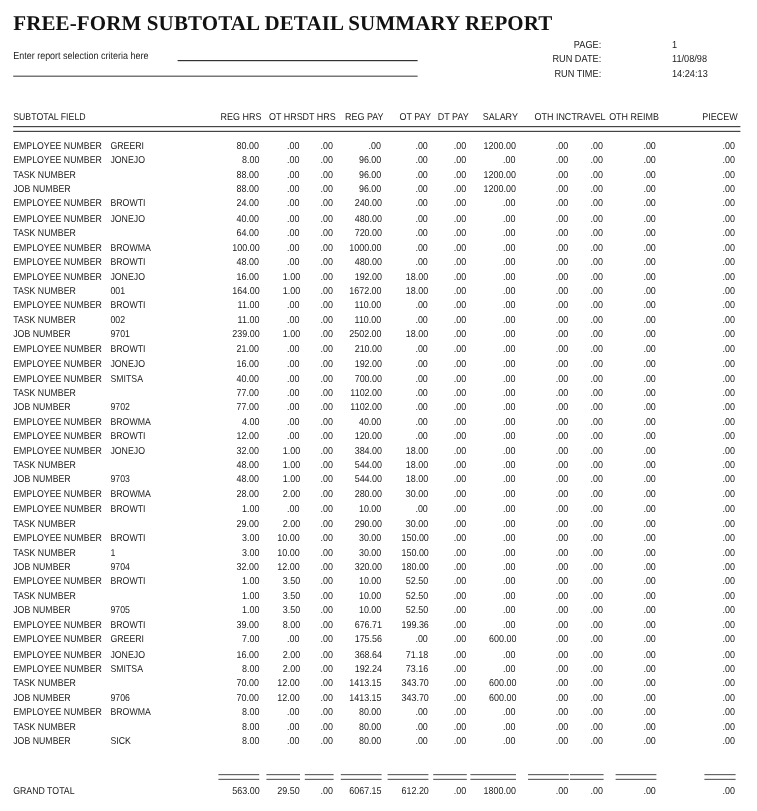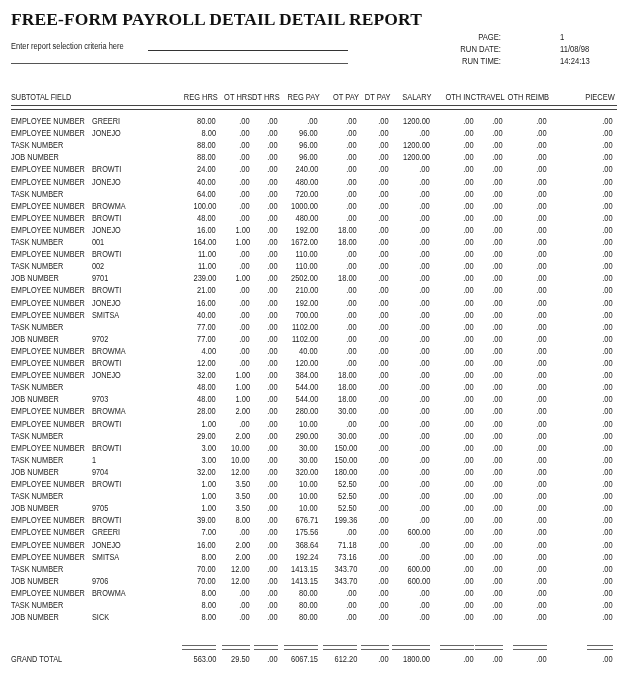--- a/index.html
+++ b/index.html
@@ -18,21 +18,21 @@
   .c-key { left:92px; transform:scaleX(0.88); transform-origin:left; }
   .num { text-align:right; transform:scaleX(0.9); transform-origin:right; }
   .hdr { position:absolute; top:92px; left:0; width:631px; height:12px; font-size:8.3px; font-family:"Liberation Sans", sans-serif; }
   .hdr span { position:absolute; white-space:nowrap; }
   .dbl { position:absolute; left:11px; width:606px; top:105px; height:3px; border-top:1px solid #444; border-bottom:1px solid #444; }
   .eqs { position:absolute; top:645px; height:3px; border-top:1px solid #666; border-bottom:1px solid #666; }
 </style>
 </head>
 <body>
 
-<div class="title">FREE-FORM PAYROLL DETAIL DETAIL REPORT</div>
+<div class="title">FREE-FORM SUBTOTAL DETAIL SUMMARY REPORT</div>
 <div class="crit">Enter report selection criteria here</div>
 <div class="line1"></div>
 <div class="line2"></div>
 
 <div class="meta" style="top:32px">PAGE:</div>
 <div class="metav" style="top:32px">1</div>
 <div class="meta" style="top:44px">RUN DATE:</div>
 <div class="metav" style="top:44px">11/08/98</div>
 <div class="meta" style="top:56px">RUN TIME:</div>
 <div class="metav" style="top:56px">14:24:13</div>

